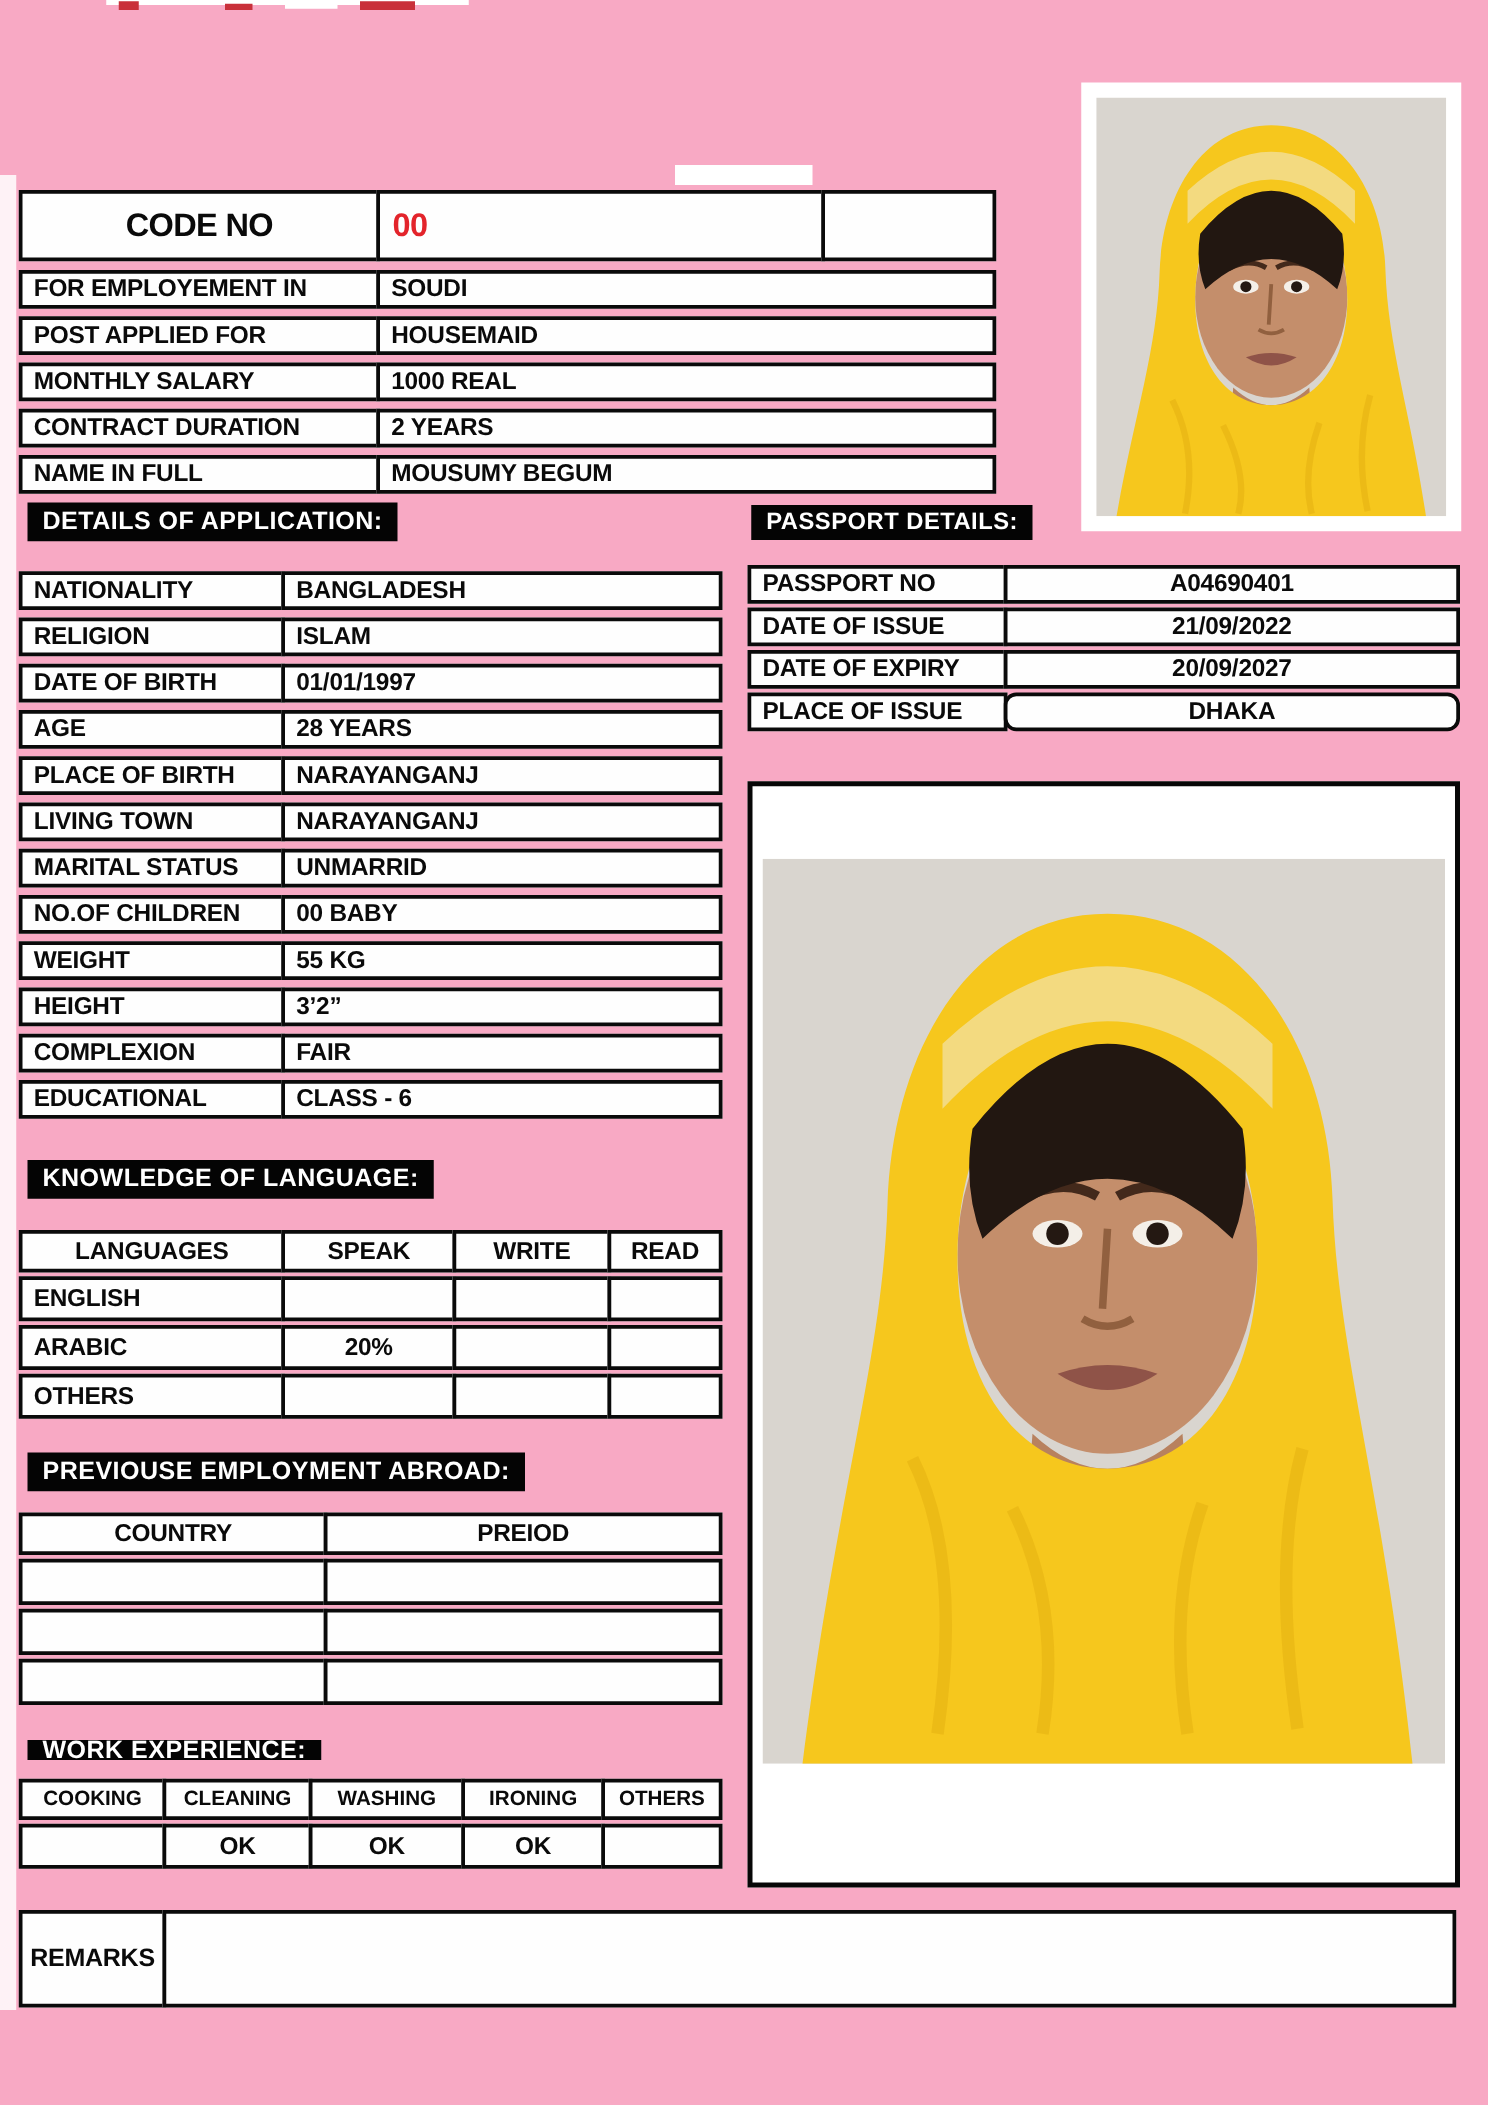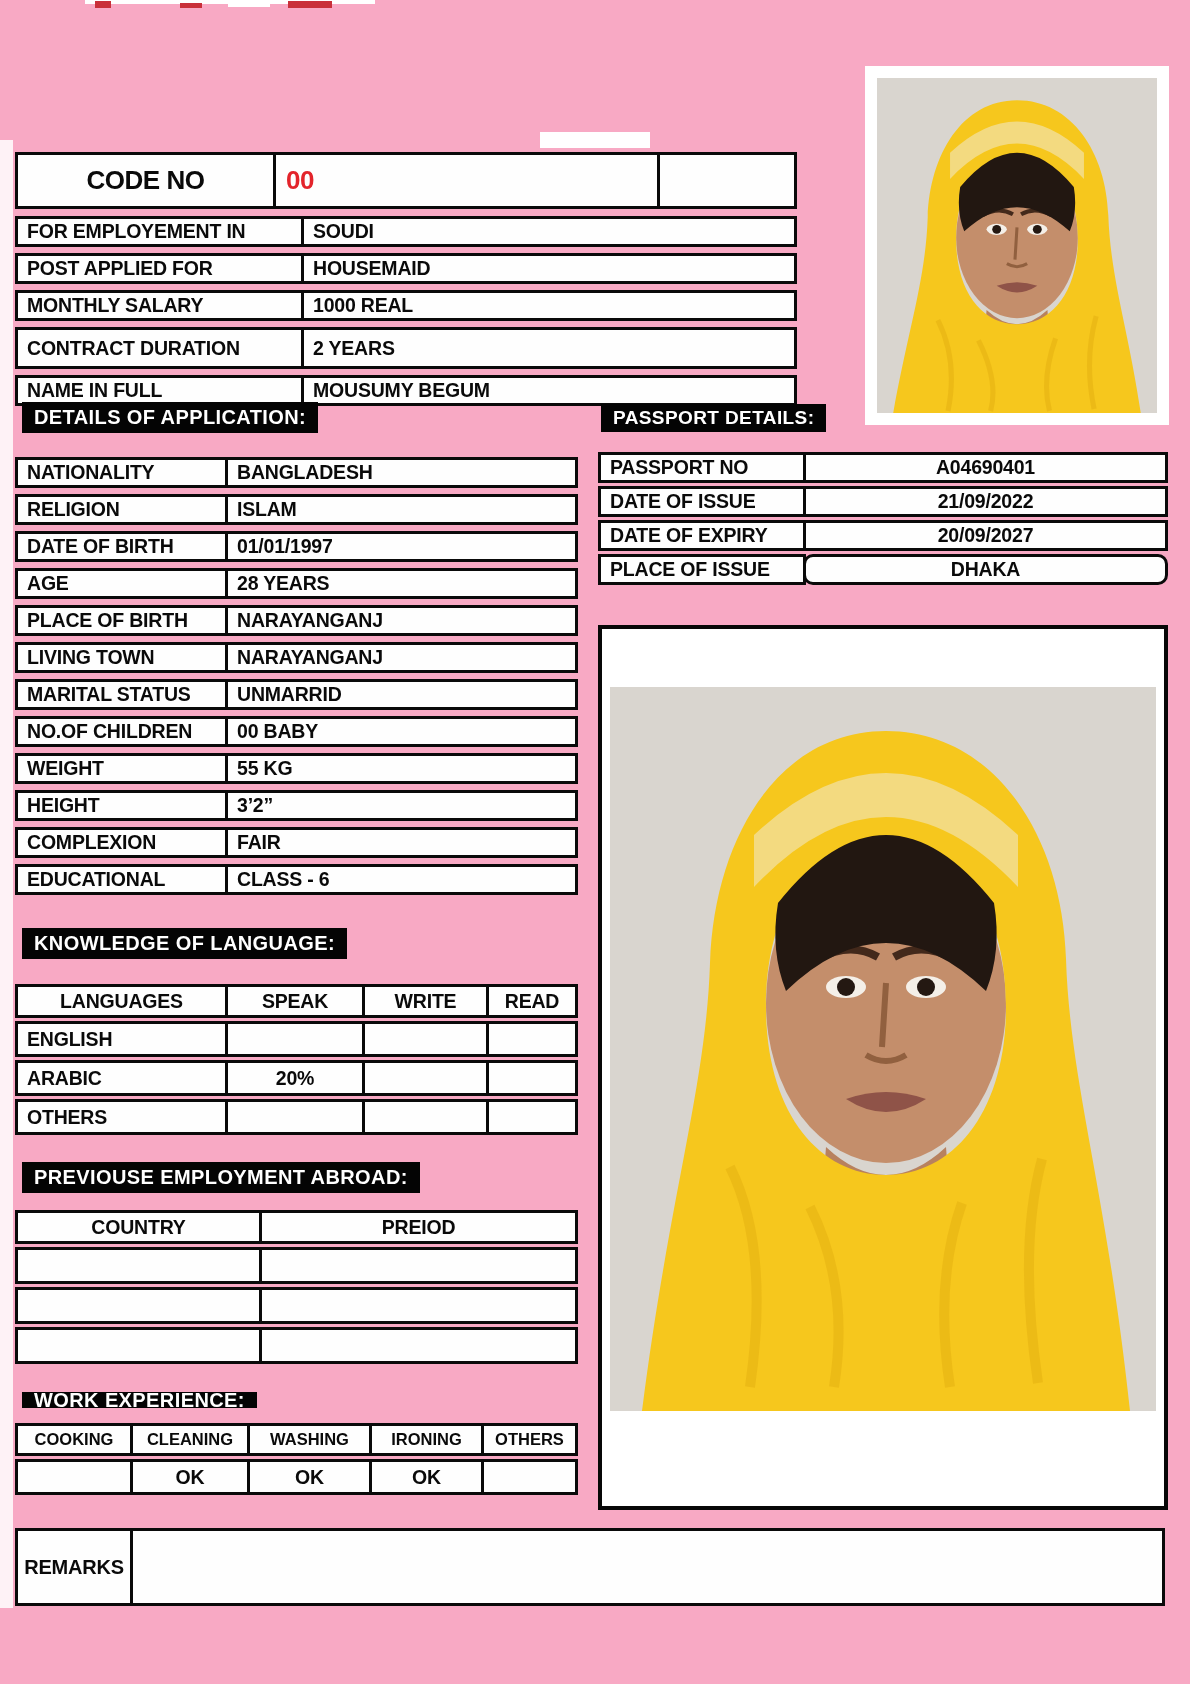--- a/index.html
+++ b/index.html
@@ -35,21 +35,21 @@
   <div class="artifact" style="left:0;top:140;top:140px;width:13px;height:1468px;background:#fff;opacity:.85;"></div>
   <div class="artifact" style="left:85px;top:0;width:290px;height:4px;background:#fff;"></div>
   <div class="artifact" style="left:228px;top:0;width:42px;height:7px;background:#fff;"></div>
   <div class="artifact" style="left:95px;top:1px;width:16px;height:7px;background:#C9303A;"></div>
   <div class="artifact" style="left:180px;top:3px;width:22px;height:5px;background:#C9303A;"></div>
   <div class="artifact" style="left:288px;top:1px;width:44px;height:7px;background:#C9303A;"></div>
   <div class="artifact" style="left:540px;top:132px;width:110px;height:16px;background:#fff;"></div>
 
   <div class="abs vstack" style="left:15px;top:152px;width:782px;gap:7px;">
     <div class="trow" style="height:57px;">
-      <div class="cell ctr" style="width:261px;">
+      <div class="cell ctr" style="width:289px;">
         <span class="codeTxt">CODE NO</span>
       </div>
       <div class="cell" style="flex:1;">
         <span class="codeTxt" style="color:#E3242B;padding-left:10px;">00</span>
       </div>
       <div class="cell" style="width:140px;"></div>
     </div>
 
     <div class="vstack" style="gap:6px;">
       <div class="trow" style="height:31px;">
@@ -69,21 +69,21 @@
           </div>
       </div>
       <div class="trow" style="height:31px;">
         <div class="cell" style="width:289px;">
           <span class="lbl">MONTHLY SALARY</span>
           </div>
         <div class="cell" style="flex:1;">
           <span class="val">1000 REAL</span>
           </div>
       </div>
-      <div class="trow" style="height:42px;">
+      <div class="trow" style="height:31px;">
         <div class="cell" style="width:289px;">
           <span class="lbl">CONTRACT DURATION</span>
           </div>
         <div class="cell" style="flex:1;">
           <span class="val">2 YEARS</span>
           </div>
       </div>
       <div class="trow" style="height:31px;">
         <div class="cell" style="width:289px;">
           <span class="lbl">NAME IN FULL</span>

